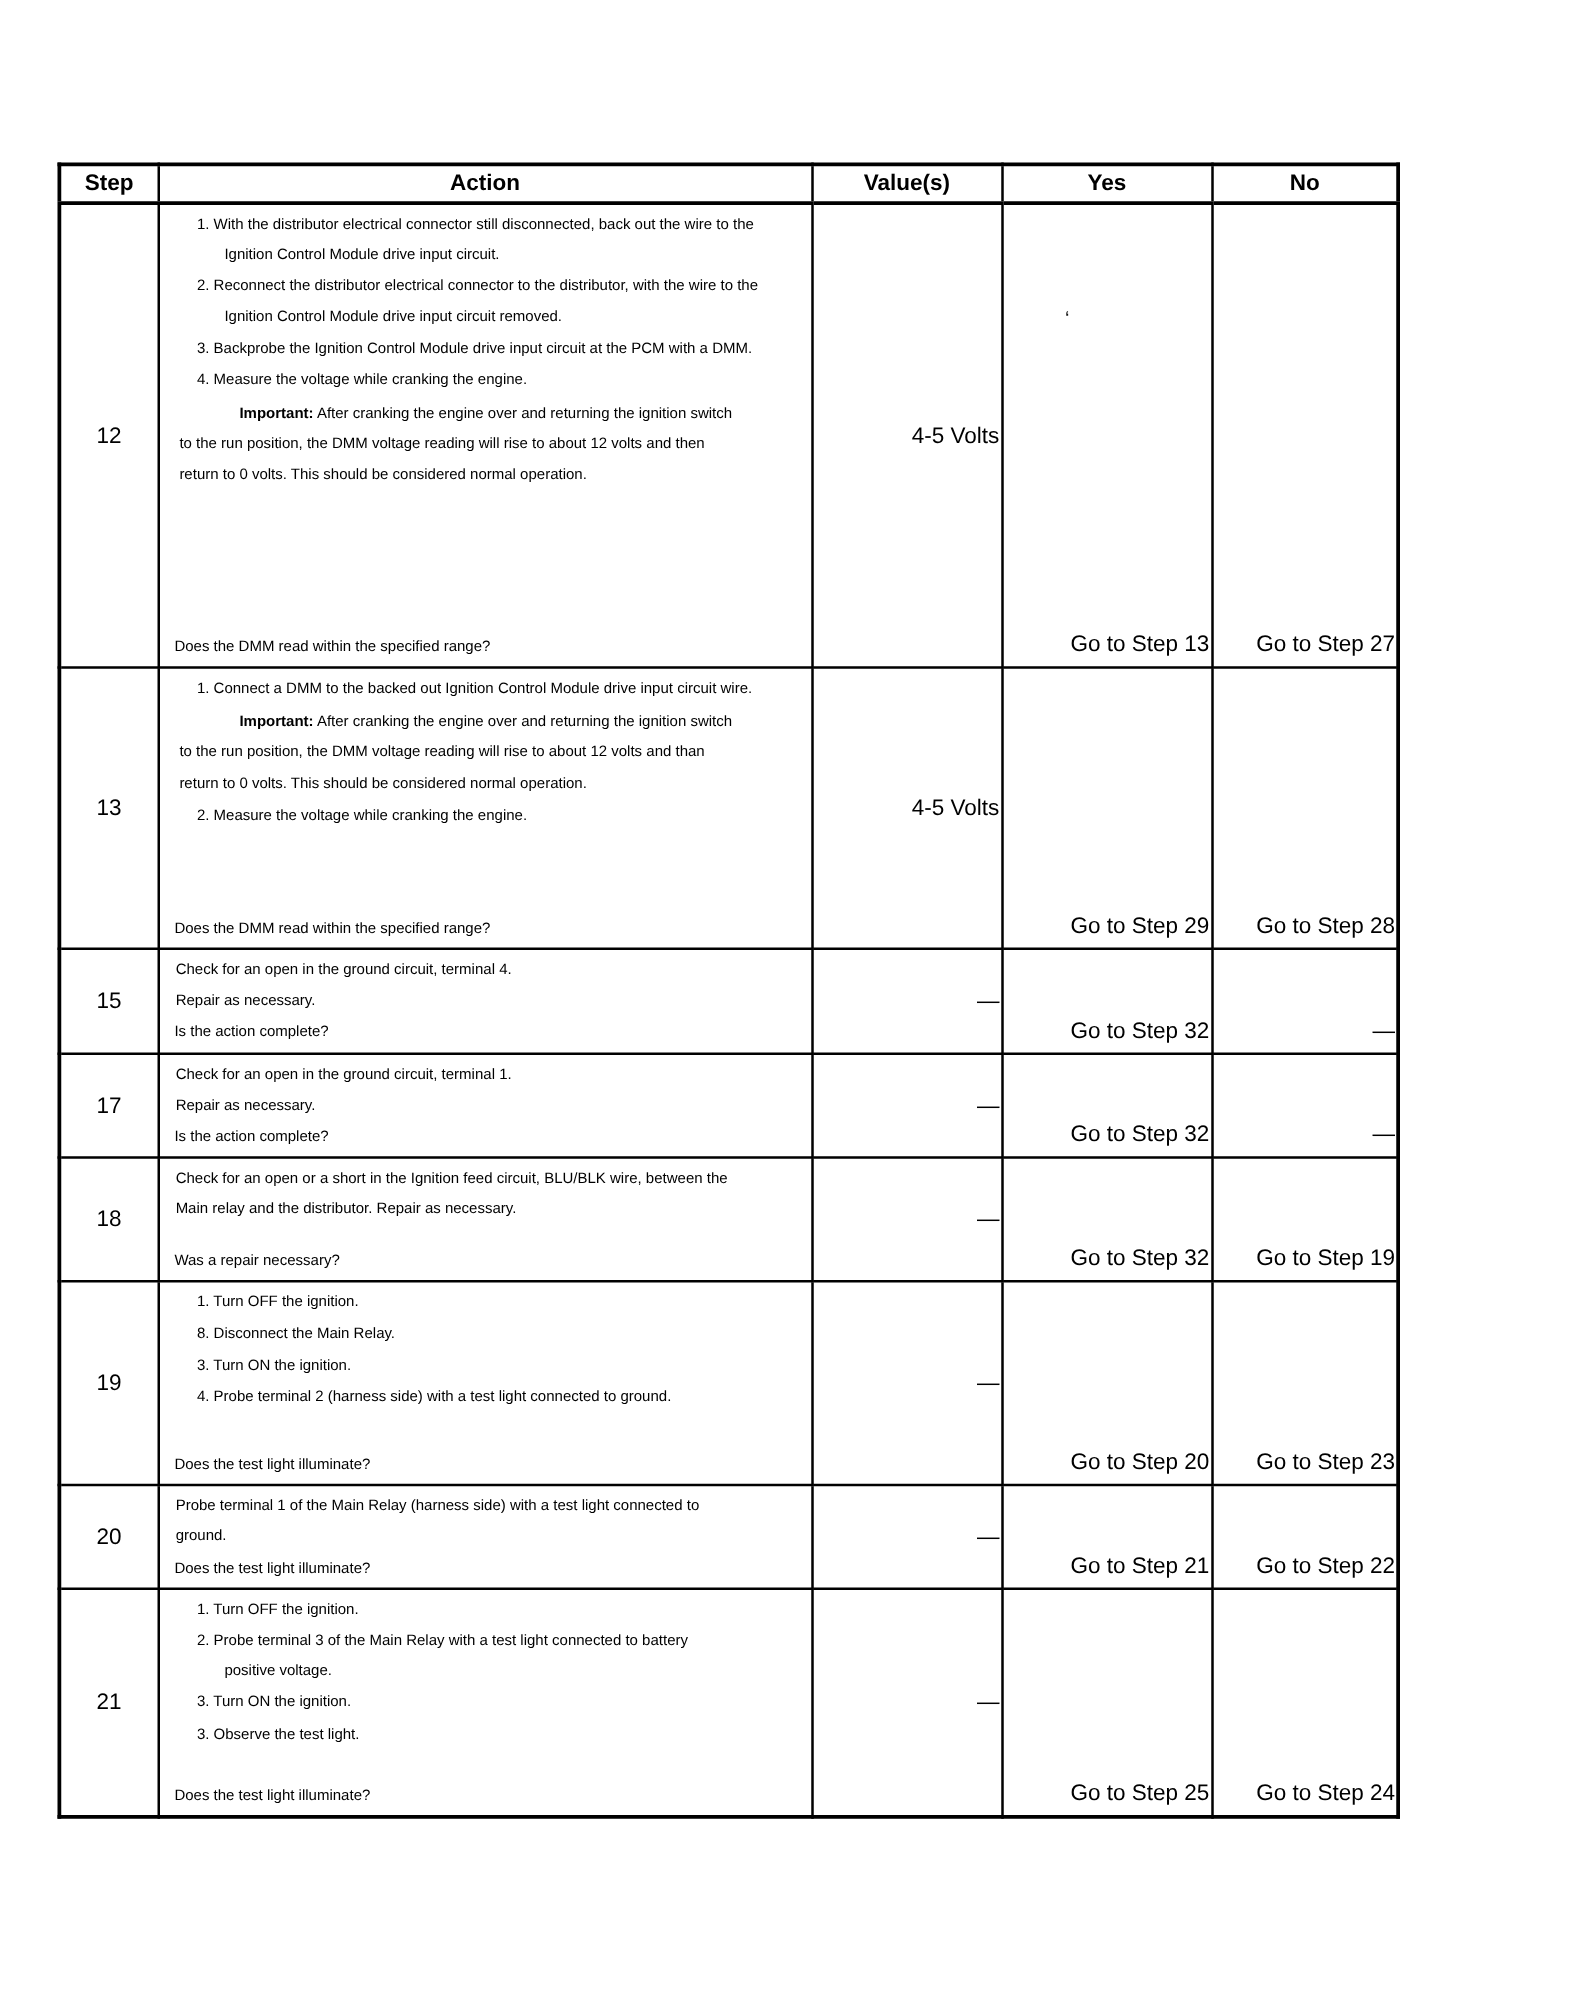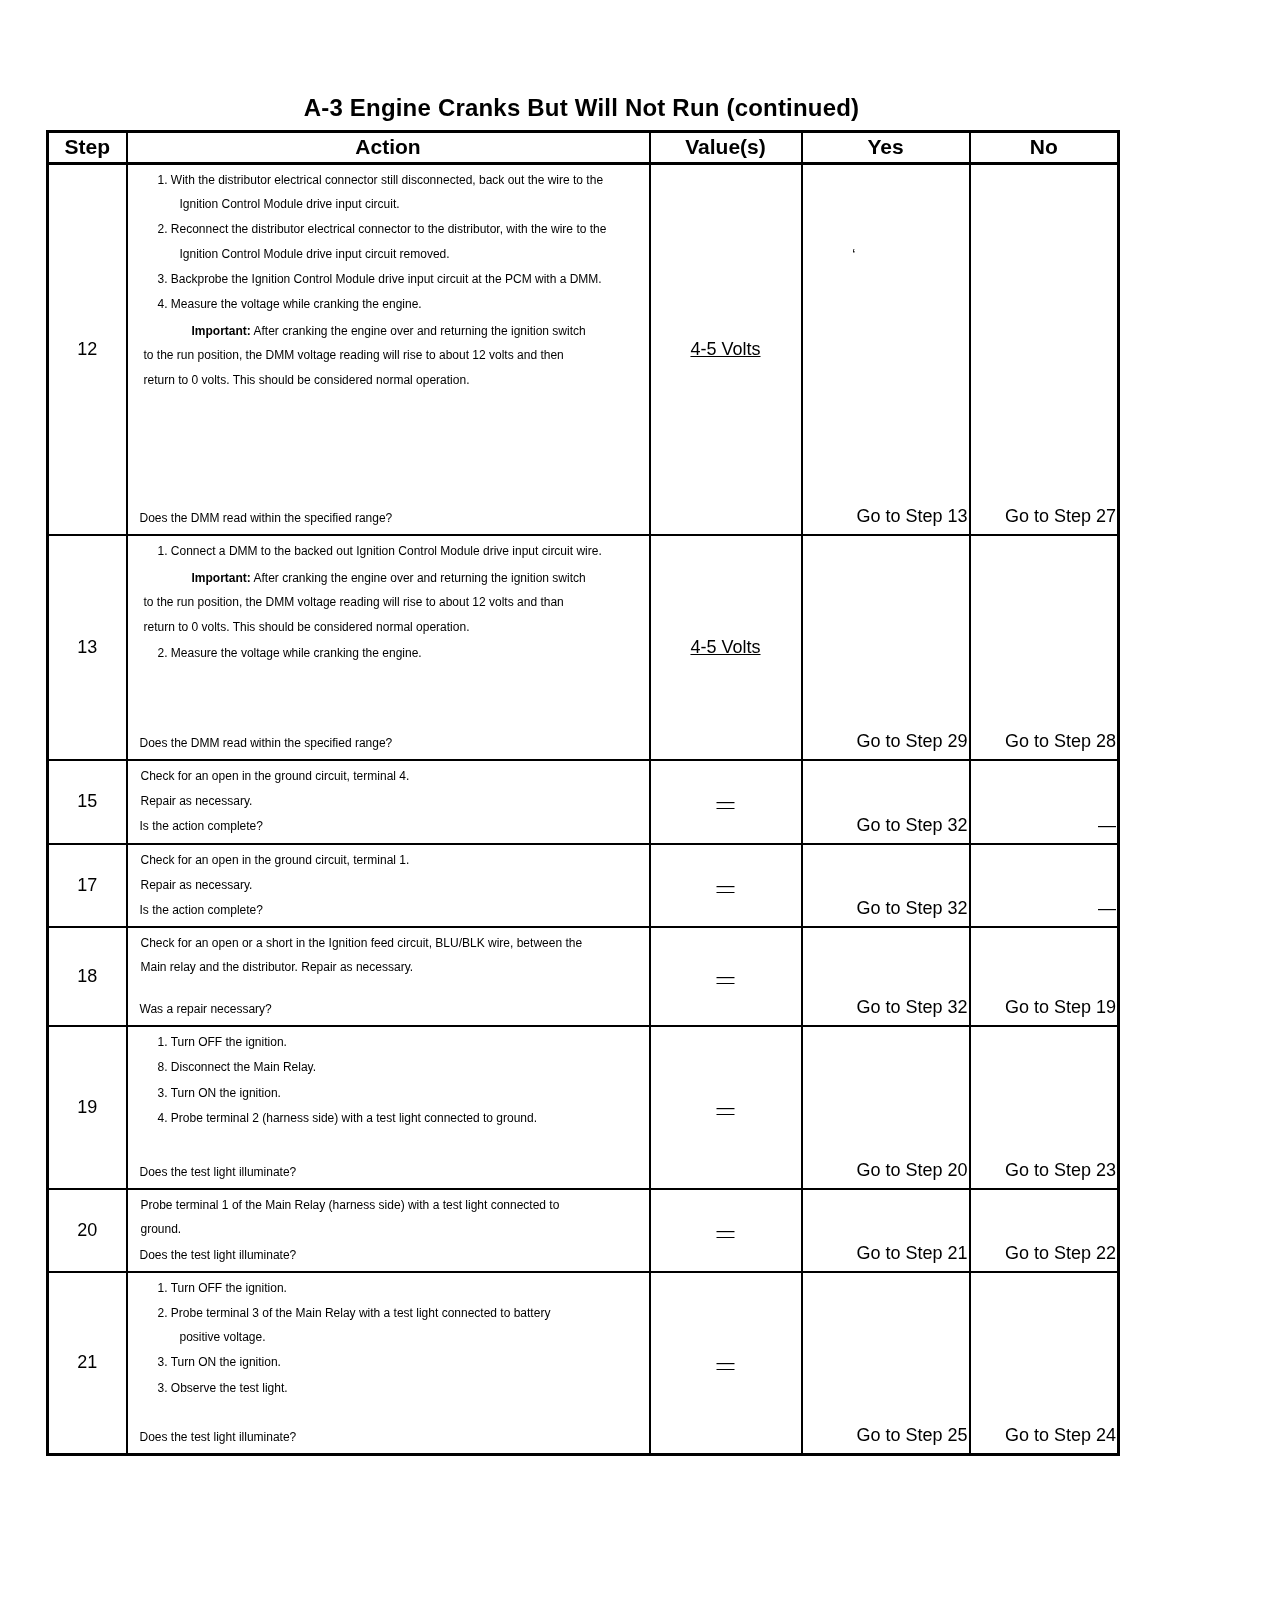--- a/index.html
+++ b/index.html
@@ -27,21 +27,21 @@
     width: 1071px;
     border-collapse: collapse;
     table-layout: fixed;
     border: 3px solid #000;
   }
   table.diag th, table.diag td {
     border: 2px solid #000;
   }
   table.diag th {
     height: 31px;
-    font-size: 21px;
+    font-size: 18px;
     font-weight: bold;
     text-align: center;
     vertical-align: middle;
     padding: 2px 0 3px 0;
     border-bottom-width: 3px;
   }
   td.c-step {
     text-align: center;
     vertical-align: middle;
     font-size: 18px;
@@ -66,44 +66,42 @@
   .ln { margin: 0 0 1px 0; }
   .ln.num { padding-left: 40px; text-indent: -22px; }
   .ln.imp { margin: 2px 0 2px 4px; max-width: 448px; }
   .ln.imp b { font-weight: bold; margin-left: 48px; }
   .ln.plain { margin-left: 1px; }
   .w445 { max-width: 452px; }
   .w420 { max-width: 424px; }
   .question { margin-top: auto; margin-bottom: 0; }
 
   td.c-value {
-    text-align: center;
+    text-align: right;
     vertical-align: middle;
     font-size: 18px;
-    text-decoration: underline;
   }
   td.c-yes, td.c-no {
     text-align: right;
     vertical-align: bottom;
     font-size: 18px;
     padding-bottom: 7px;
   }
   .artifact {
     position: absolute;
     left: 852px; top: 247px;
     font-size: 16px;
     color: #111;
   }
 </style>
 </head>
 <body>
 
 <div class="page">
 
-  <div class="doc-title">A-3 Engine Cranks But Will Not Run (continued)</div>
 
   <span class="artifact">‘</span>
 
   <table class="diag">
     <colgroup>
       <col style="width:79px">
       <col style="width:523px">
       <col style="width:152px">
       <col style="width:168px">
       <col style="width:149px">

